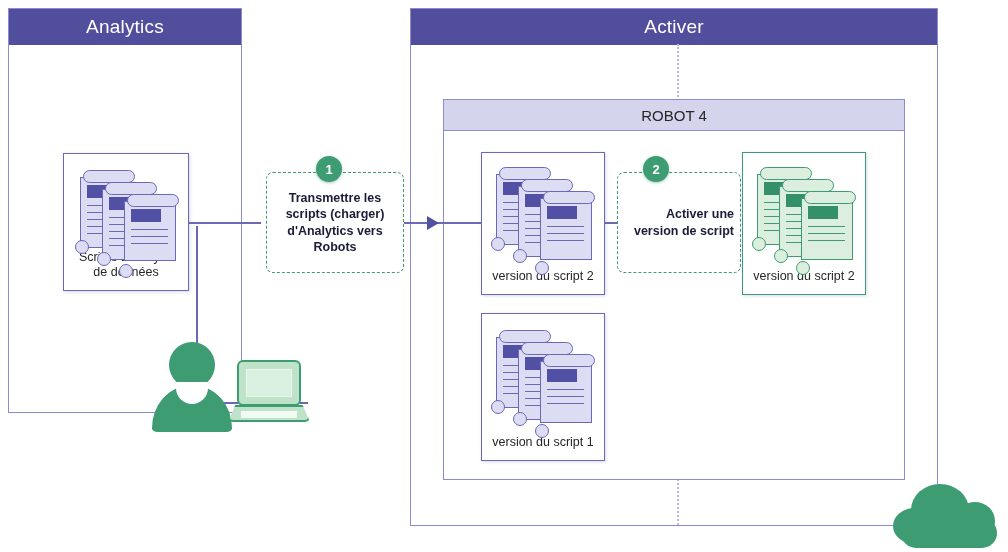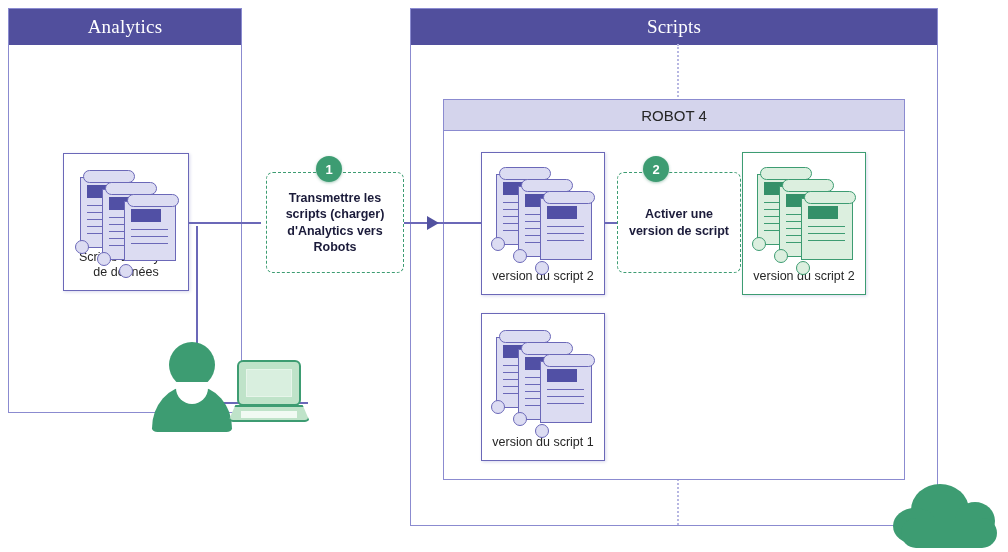--- a/index.html
+++ b/index.html
@@ -5,21 +5,21 @@
   * { box-sizing: border-box; margin: 0; padding: 0; }
   html, body {
     width: 1008px; height: 552px;
     background: #ffffff;
     font-family: "Liberation Sans", sans-serif;
     overflow: hidden;
   }
   #stage { position: relative; width: 1008px; height: 552px; }
 
   
-  .panel { position: absolute; background: #ffffff; border: 1px solid #8b8bd0; font-family: Liberation Serif, serif; }
+  .panel { position: absolute; background: #ffffff; border: 1px solid #8b8bd0; }
   .panel-head {
     position: absolute; left: 0; top: 0; width: 100%;
     background: #514f9d; color: #ffffff;
     display: flex; align-items: center; justify-content: center;
     font-size: 19px; letter-spacing: .2px;
   }
   #analytics-panel { left: 8px; top: 8px; width: 234px; height: 405px; }
   #analytics-panel .panel-head { height: 36px; }
   #robots-panel { left: 410px; top: 8px; width: 528px; height: 518px; }
   #robots-panel .panel-head { height: 36px; }
@@ -104,21 +104,21 @@
 
   
   .callout {
     position: absolute; border: 1.6px dashed #3d9c72; border-radius: 7px;
     background: #ffffff;
     display: flex; align-items: center; justify-content: center;
     text-align: center; font-size: 12.5px; font-weight: bold;
     color: #1b1b3a; line-height: 1.3; padding: 4px 6px;
   }
   #callout-1 { left: 266px; top: 172px; width: 138px; height: 101px; }
-  #callout-2 { left: 617px; top: 172px; width: 124px; height: 101px; }
+  #callout-2 { left: 617px; top: 172px; width: 124px; height: 101px; text-align: right; }
 
   .badge {
     position: absolute; width: 26px; height: 26px; border-radius: 50%;
     background: #3d9c72; color: #ffffff;
     display: flex; align-items: center; justify-content: center;
     font-size: 13px; font-weight: bold;
     box-shadow: 0 1px 3px rgba(60,140,105,.45);
   }
   #badge-1 { left: 316px; top: 156px; }
   #badge-2 { left: 643px; top: 156px; }
@@ -190,21 +190,21 @@
 </head>
 <body>
 
 <div id="stage">
 
   <div class="panel" id="analytics-panel">
     <div class="panel-head">Analytics</div>
   </div>
 
   <div class="panel" id="robots-panel">
-    <div class="panel-head">Scripts</div>
+    <div class="panel-head">Activer</div>
   </div>
 
 
   <div id="col-divider"></div>
 
   <div id="robot-box">
     <div id="robot-box-head">ROBOT 4</div>
   </div>
 
   <div class="wire" id="wire-a"></div>

